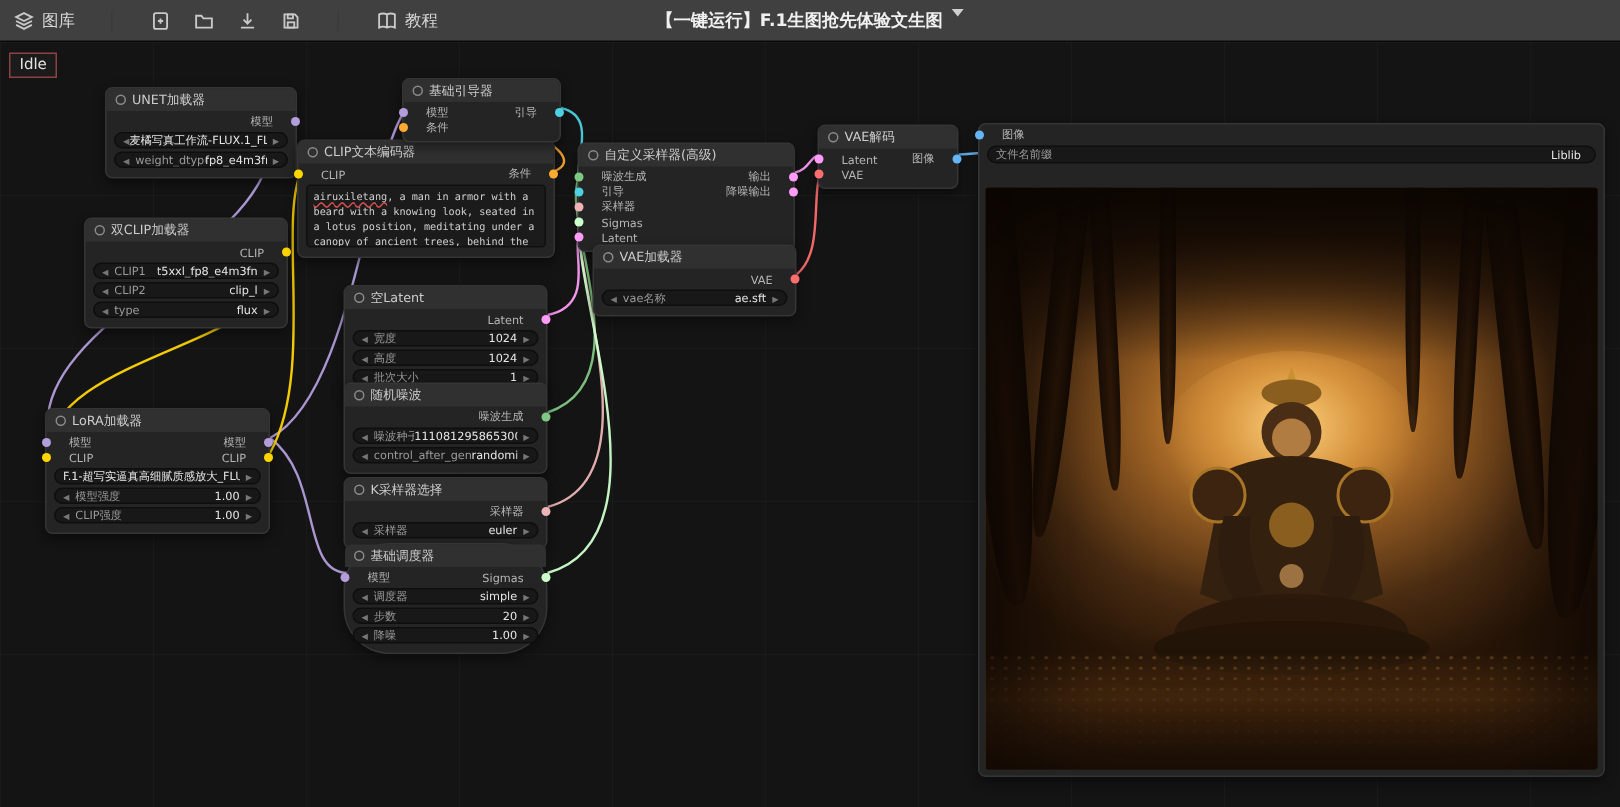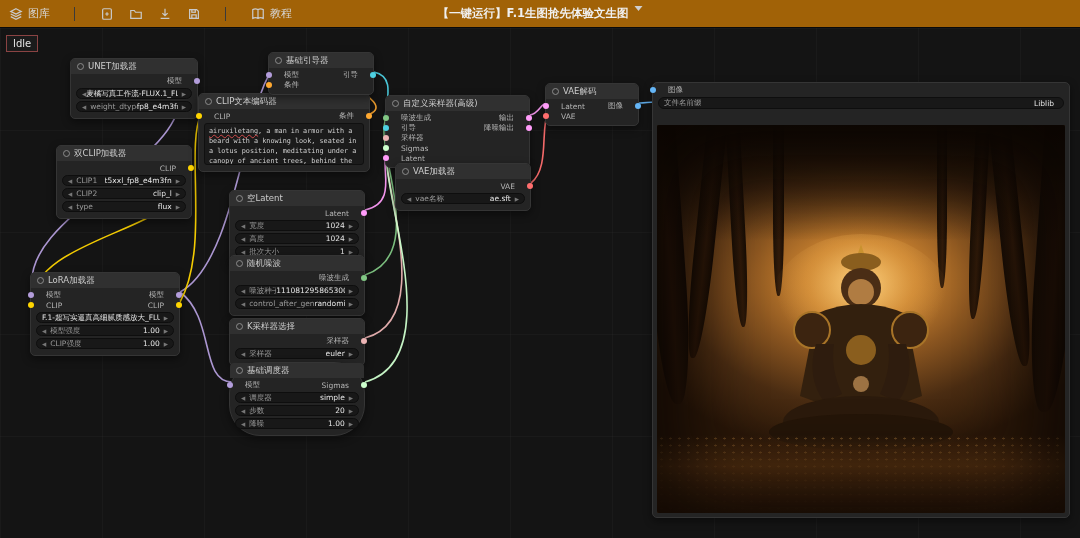--- a/index.html
+++ b/index.html
@@ -1,20 +1,20 @@
 <!DOCTYPE html>
 <html><head>
 <meta charset="utf-8">
 <style>
   * { box-sizing: border-box; }
   html,body { margin:0; padding:0; width:1080px; height:538px; overflow:hidden;
     background:#131313; font-family:"DejaVu Sans","Liberation Sans",sans-serif; color:#ddd; }
 
   
-  .topbar { position:absolute; left:0; top:0; width:1080px; height:28px; background:#a16207;
+  .topbar { position:absolute; left:0; top:0; width:1080px; height:28px; background:#404040;
     border-bottom:1px solid #0a0a0a; display:flex; align-items:center; padding:0 8px; z-index:50; }
   .tb-group { display:flex; align-items:center; gap:14px; }
   .tb-item { display:flex; align-items:center; gap:5px; font-size:11px; color:#d6d6d6; cursor:pointer; }
   .tb-icon { width:15px; height:15px; display:inline-flex; align-items:center; justify-content:center; }
   .tb-icon svg { width:14px; height:14px; stroke:#c9c9c9; fill:none; stroke-width:1.4; }
   .tb-sep { width:1px; height:14px; background:#3a3a3a; margin:0 10px; }
   .tb-title { position:absolute; left:50%; transform:translateX(-50%); display:flex; gap:6px;
     font-size:11.5px; font-weight:bold; color:#f0f0f0; cursor:pointer; }
   .caret-down { width:0; height:0; border-left:4px solid transparent; border-right:4px solid transparent;
     border-top:5px solid #cfcfcf; }

